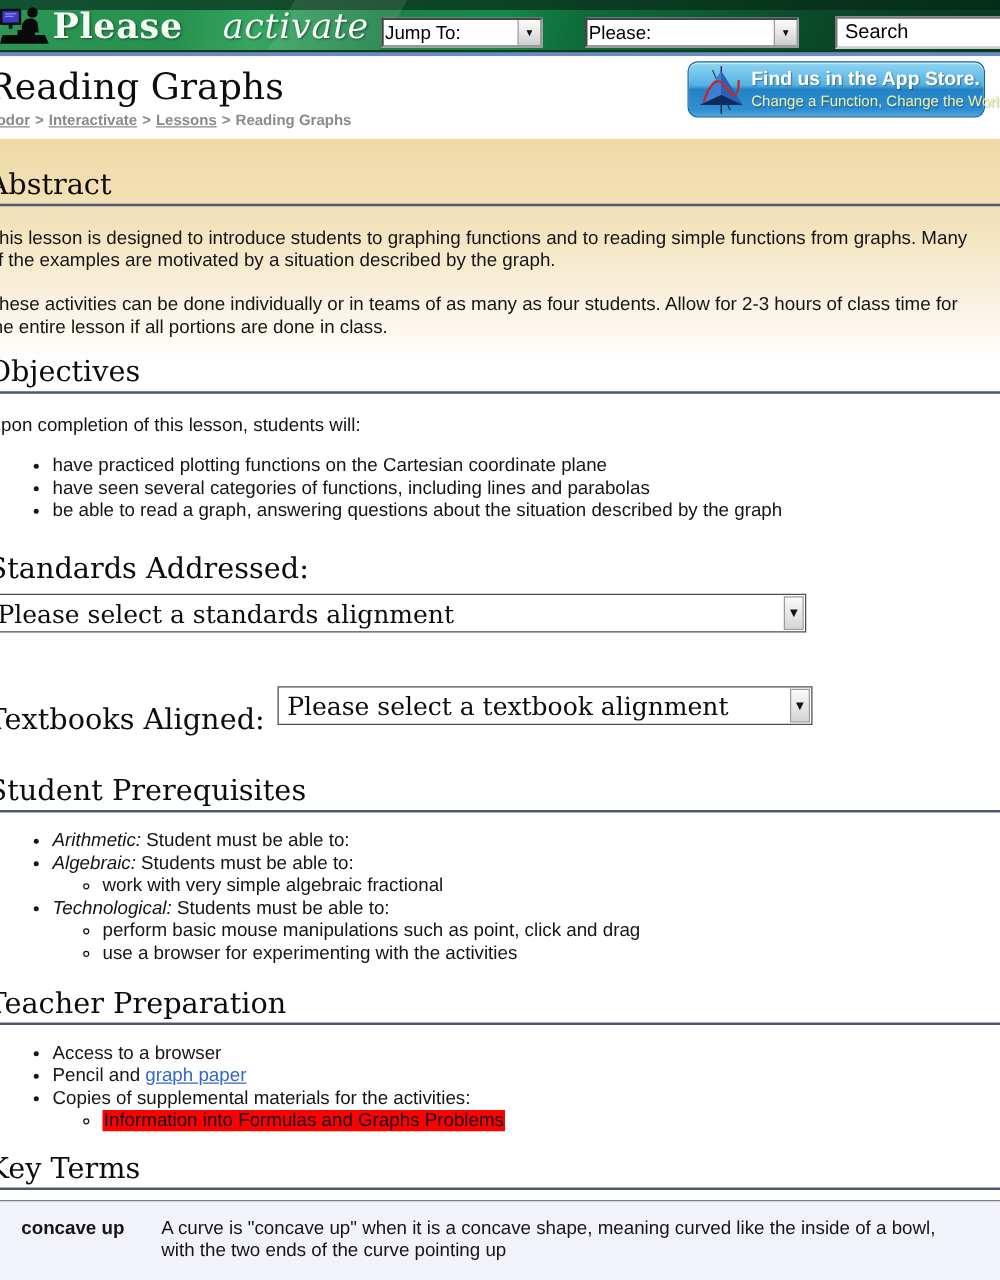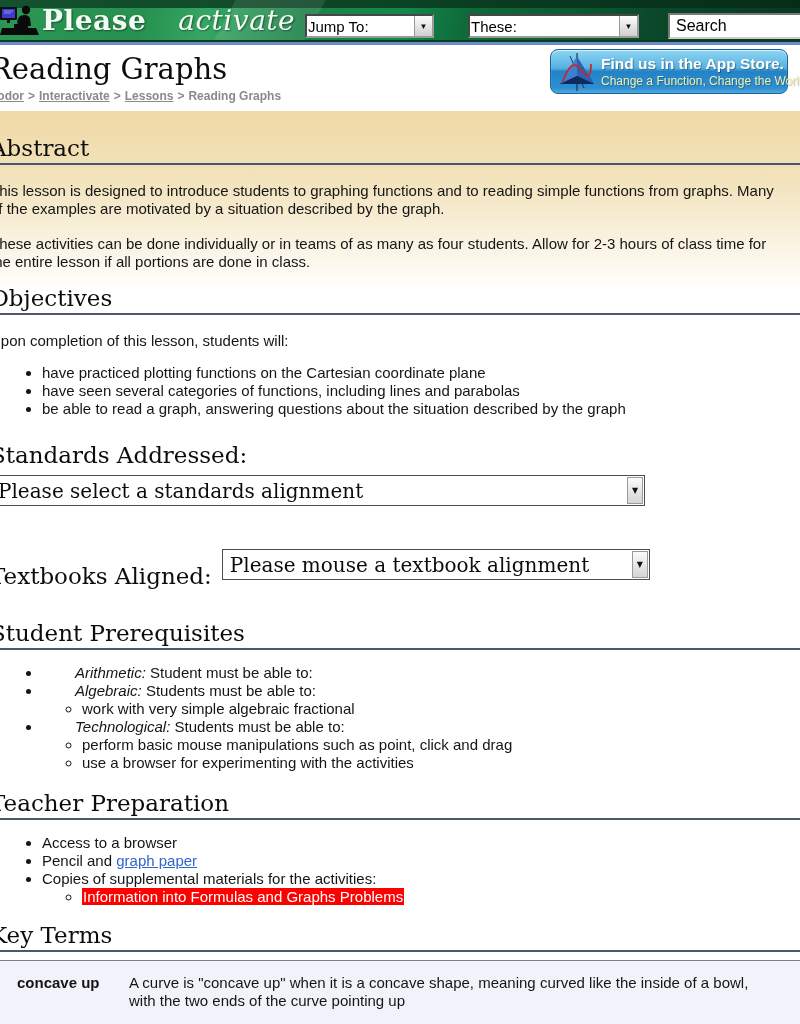--- a/index.html
+++ b/index.html
@@ -96,21 +96,21 @@
     font-size: 23px; line-height: 27px; margin: 0; color: #0c0c0c;
   }
   .h2-rule { border-bottom: 2px solid #4d5870; padding-bottom: 1px; }
   .sec-abstract h2 { padding-top: 24px; }
   p.body { margin: 17px 0 0 0; line-height: 18px; max-width: 792px; }
   .sec-objectives h2 { margin-top: 14px; }
   ul.l1 { margin: 14px 0 0 0; padding-left: 52px; }
   ul.l1 > li { line-height: 18px; }
   ul.l2 { margin: 0; padding-left: 40px; list-style-type: circle; }
   ul.l2 > li { line-height: 18px; }
-  .term-i { font-style: italic; margin-left: 33px; }
+  .term-i { font-style: italic; }
 
   .sec-standards h2 { margin-top: 24px; }
   .big-select {
     box-sizing: border-box; height: 31px; background: #fff;
     border: 1px solid #4d4d4d; display: flex; align-items: center;
     font-family: "DejaVu Serif", serif; font-size: 20px; color: #0c0c0c;
     padding-left: 7px; cursor: pointer;
   }
   .big-select .arrow {
     margin-left: auto; width: 16px; height: 27px; margin-right: 1px;
@@ -121,21 +121,21 @@
   .standards-select { width: 655px; margin-top: 6px; }
   .textbook-row { margin-top: 33px; display: flex; align-items: center; }
   .textbook-row h2 { white-space: nowrap; }
   .textbook-select { width: 428px; margin-left: 10px; }
 
   .sec-prereq h2 { margin-top: 30px; }
   .sec-teacher h2 { margin-top: 18px; }
   .sec-keyterms h2 { margin-top: 16px; }
 
   a.std-link { color: #3366cc; text-decoration: underline; cursor: pointer; }
-  .hl-link { background: #ff0000; color: #ffffff; text-decoration: none; cursor: pointer; padding: 0 1px; }
+  .hl-link { background: #ff0000; color: #0f172a; text-decoration: none; cursor: pointer; padding: 0 1px; }
 
   .keyterms-area {
     margin-top: 8px; background: #f2f3fa; border-top: 1px solid #7e7e7e;
     padding-bottom: 40px;
   }
   table.kt { width: 100%; border-collapse: collapse; }
   table.kt tr { border-bottom: 1px dashed #909090; }
   td.kt-term {
     font-weight: bold; white-space: nowrap; vertical-align: top;
     padding: 13px 12px 14px 27px; width: 90px; line-height: 18px;
@@ -158,21 +158,21 @@
       <rect x="14" y="20" width="14" height="4" fill="#0a0a0a"></rect>
     </svg>
     <div class="logo-text"><span class="b">Please</span><span class="i">activate</span></div>
   </div>
 
   <div class="hdr-select" style="left:305px; width:129px;">
     <span>Jump To:</span>
     <span class="arrow">▼</span>
   </div>
   <div class="hdr-select" style="left:468px; width:171px;">
-    <span>These:</span>
+    <span>Please:</span>
     <span class="arrow">▼</span>
   </div>
   <input class="hdr-search" type="text" value="Search" style="">
 </div>
 <div class="blue-rule"></div>
 
 <div class="shift">
   <div class="title-block">
     <h1 class="page-title">Reading Graphs</h1>
     <div class="breadcrumb">
@@ -216,21 +216,21 @@
 
     <div class="sec-standards">
       <h2>Standards Addressed:</h2>
       <div class="big-select standards-select">
         <span>Please select a standards alignment</span>
         <span class="arrow">▼</span>
       </div>
       <div class="textbook-row">
         <h2>Textbooks Aligned:</h2>
         <div class="big-select textbook-select">
-          <span>Please mouse a textbook alignment</span>
+          <span>Please select a textbook alignment</span>
           <span class="arrow">▼</span>
         </div>
       </div>
     </div>
 
     <div class="sec-prereq">
       <h2 class="h2-rule">Student Prerequisites</h2>
       <ul class="l1">
         <li>
           <span class="term-i">Arithmetic:</span>

